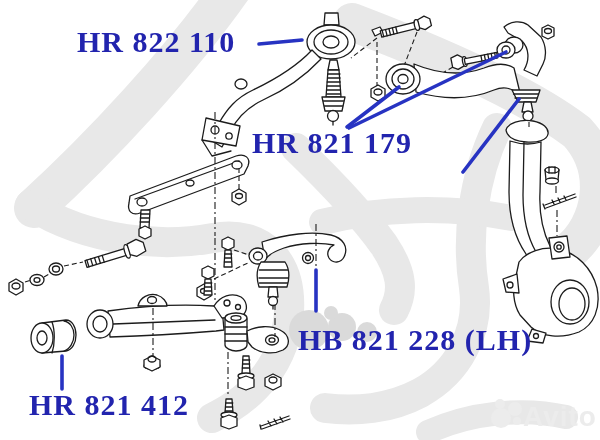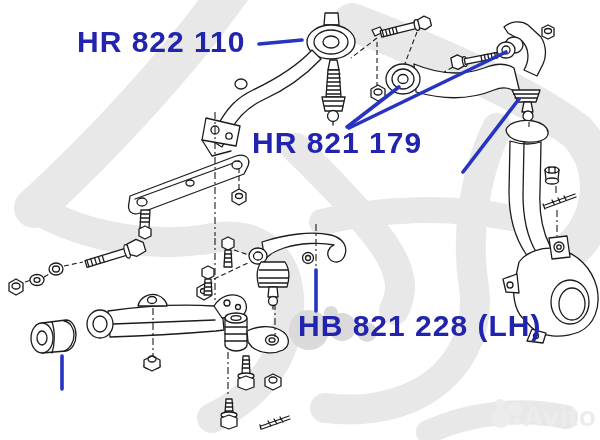--- a/index.html
+++ b/index.html
@@ -7,21 +7,21 @@
          font-family:"Liberation Sans",sans-serif;}
   #stage svg{position:absolute;left:0;top:0;}
   .part{stroke:var(--line-black);fill:#fff;stroke-width:1.3;stroke-linecap:round;stroke-linejoin:round;}
   .stroke{stroke:var(--line-black);fill:none;stroke-width:1.3;stroke-linecap:round;stroke-linejoin:round;}
   .dash{stroke:var(--line-black);fill:none;stroke-width:1.1;stroke-dasharray:7 3 2 3;}
   .dash2{stroke:var(--line-black);fill:none;stroke-width:1.1;stroke-dasharray:5 3;}
   .wm{stroke:var(--watermark-gray);fill:none;stroke-linecap:round;}
   .wmc{fill:var(--watermark-circle-gray);}
   .avc{fill:var(--avito-gray);}
   .leader{stroke:var(--leader-blue);stroke-width:3.6;stroke-linecap:round;fill:none;}
-  .lbl{position:absolute;font-family:Liberation Sans, sans-serif;font-weight:bold;font-size:30px;
+  .lbl{position:absolute;font-family:Liberation Serif, serif;font-weight:bold;font-size:30px;
        letter-spacing:1px;line-height:1;color:var(--label-blue);white-space:nowrap;}
   .avito-text{position:absolute;left:523px;top:401px;font-family:"Liberation Sans",sans-serif;
        font-weight:bold;font-size:28px;letter-spacing:1px;color:var(--avito-gray);}
 </style>
 </head>
 <body>
 
 <div id="stage">
 <svg width="600" height="440" viewBox="0 0 600 440">
 
@@ -242,16 +242,17 @@
   <g>
     <circle class="avc" cx="501" cy="418" r="10"></circle>
     <circle class="avc" cx="500" cy="404" r="5"></circle>
     <circle class="avc" cx="515" cy="409" r="7"></circle>
     <circle class="avc" cx="517" cy="421" r="4"></circle>
   </g>
 </svg>
 
 <div class="lbl" style="left:77px;top:27px">HR 822 110</div>
 <div class="lbl" style="left:252px;top:128px">HR 821 179</div>
-<div class="lbl" style="left:298px;top:311px">HB 821 228 (LH)</div>
+<div class="lbl" style="left:298px;top:325px">HB 821 228 (LH)</div>
+<div class="lbl" style="left:29px;top:390px">HR 821 412</div>
 
 <div class="avito-text">Avito</div>
 </div>
 
 </body></html>

